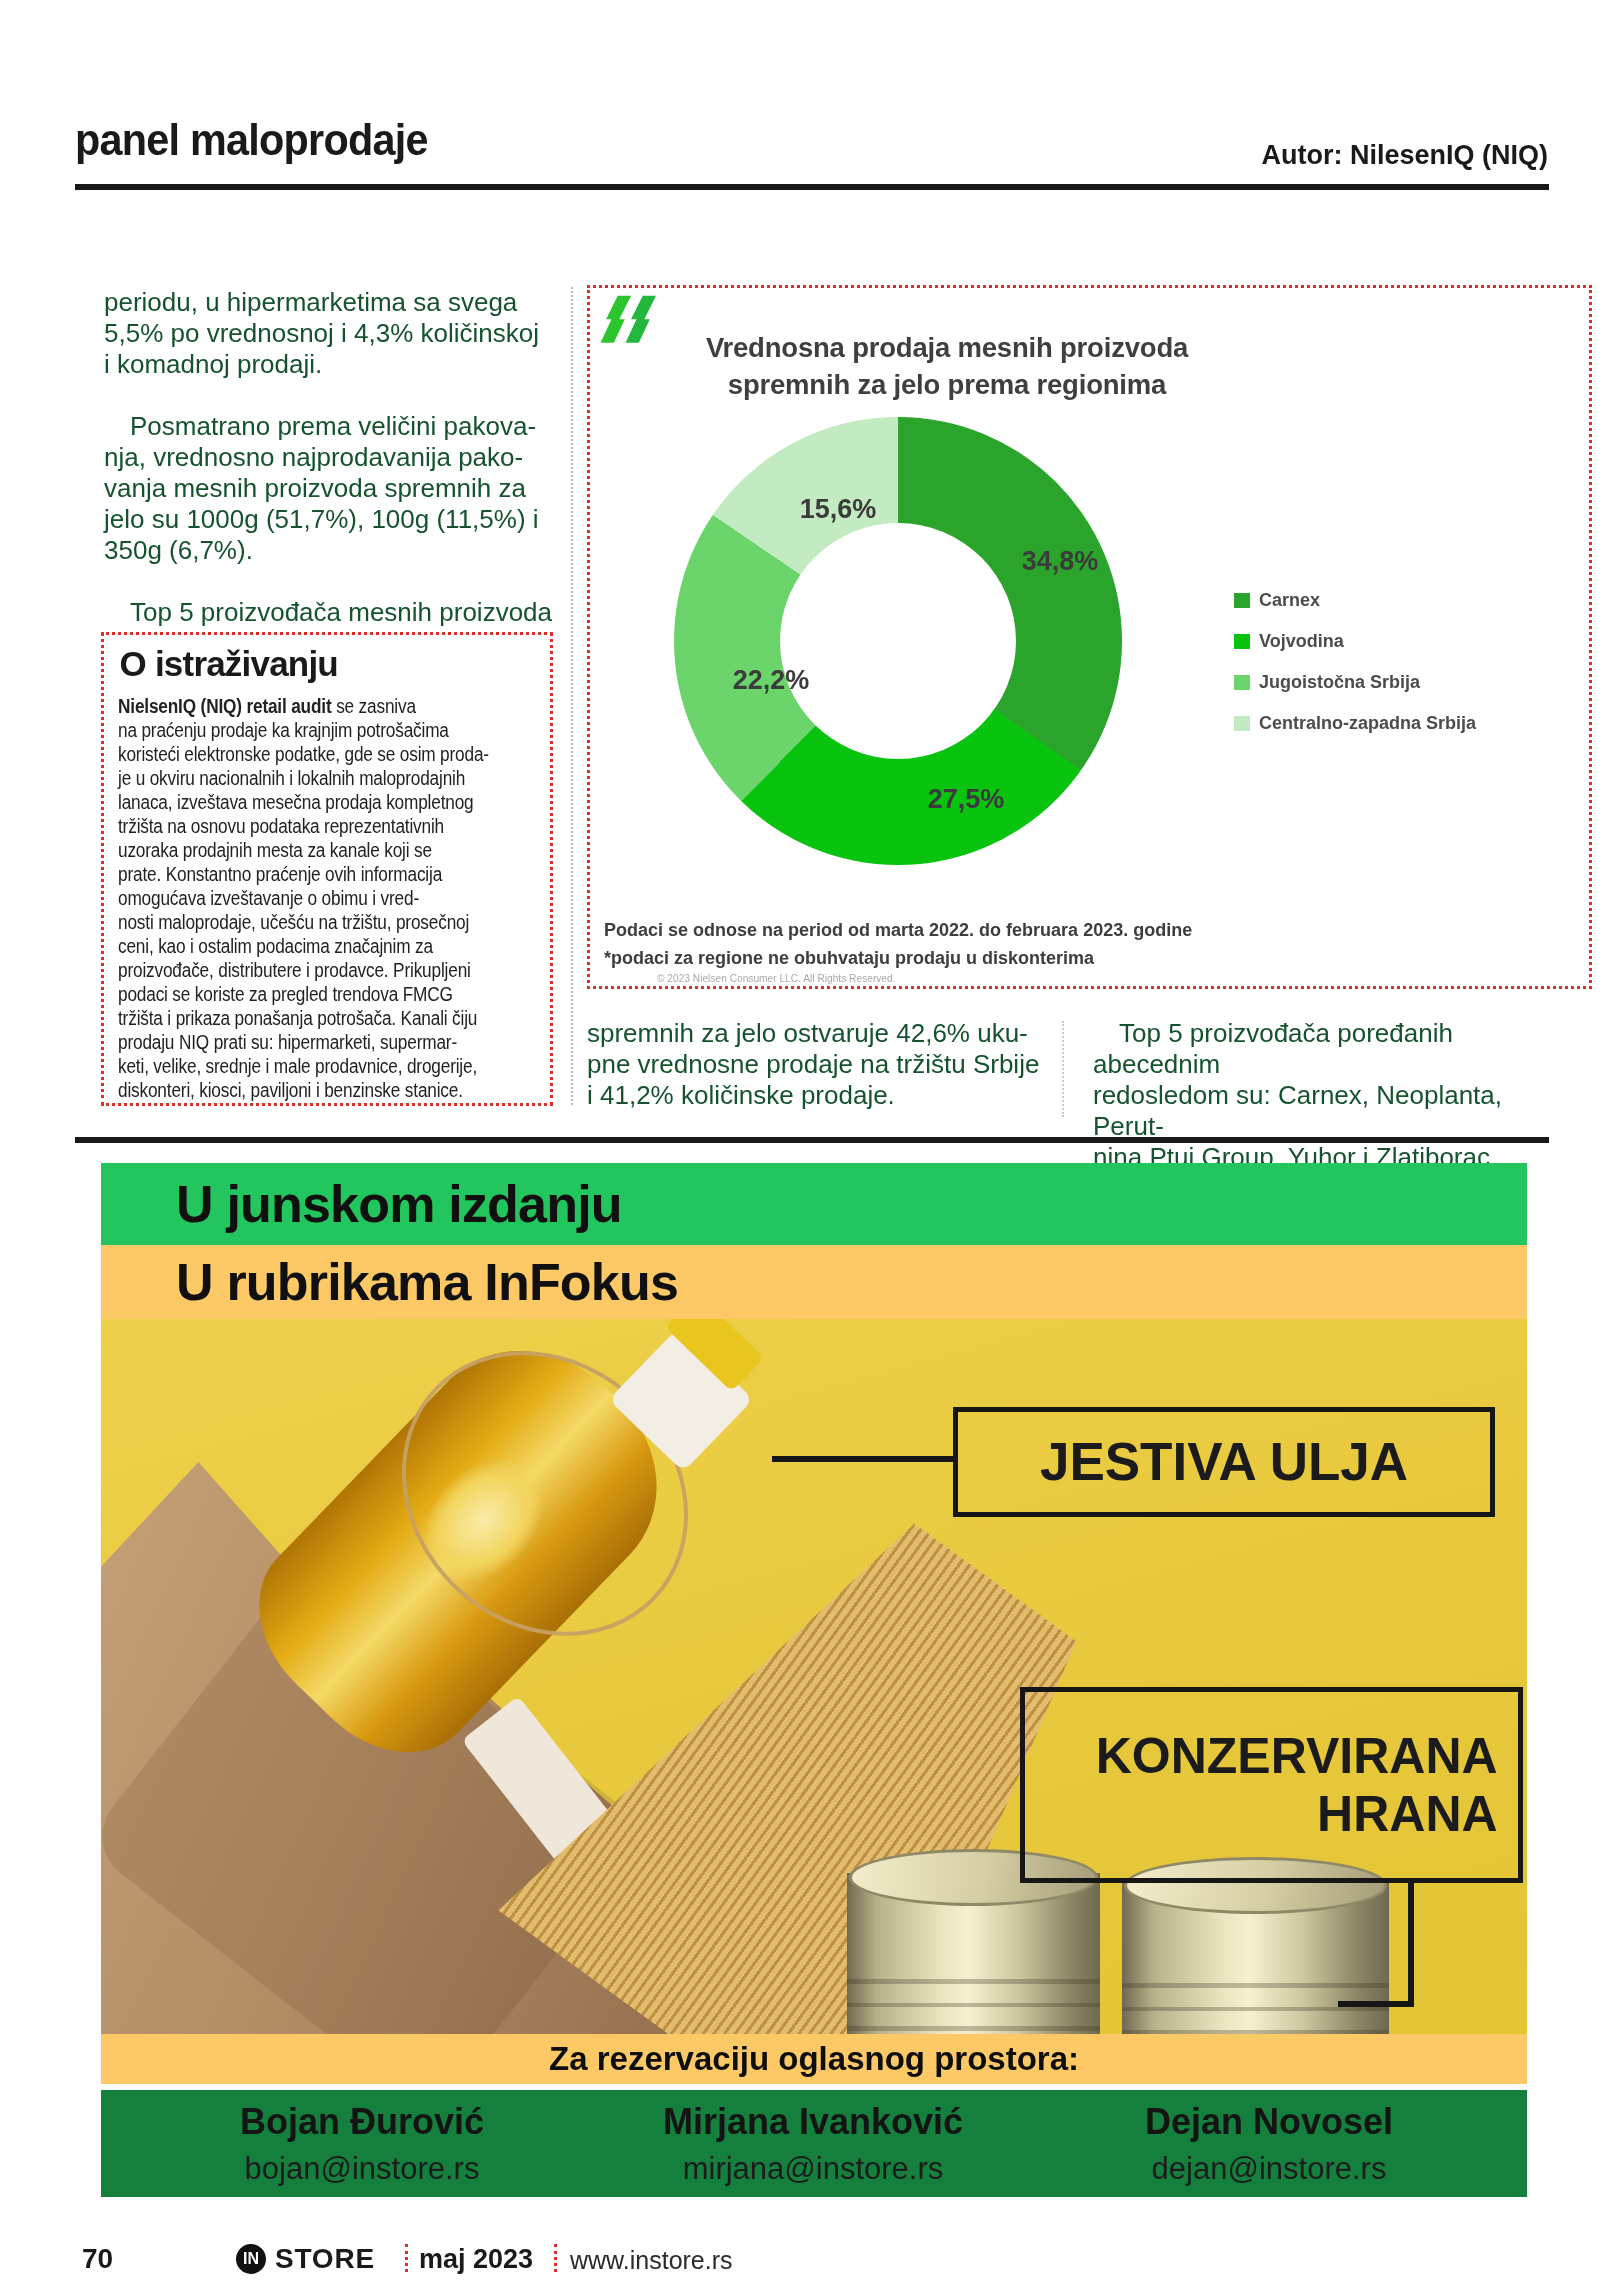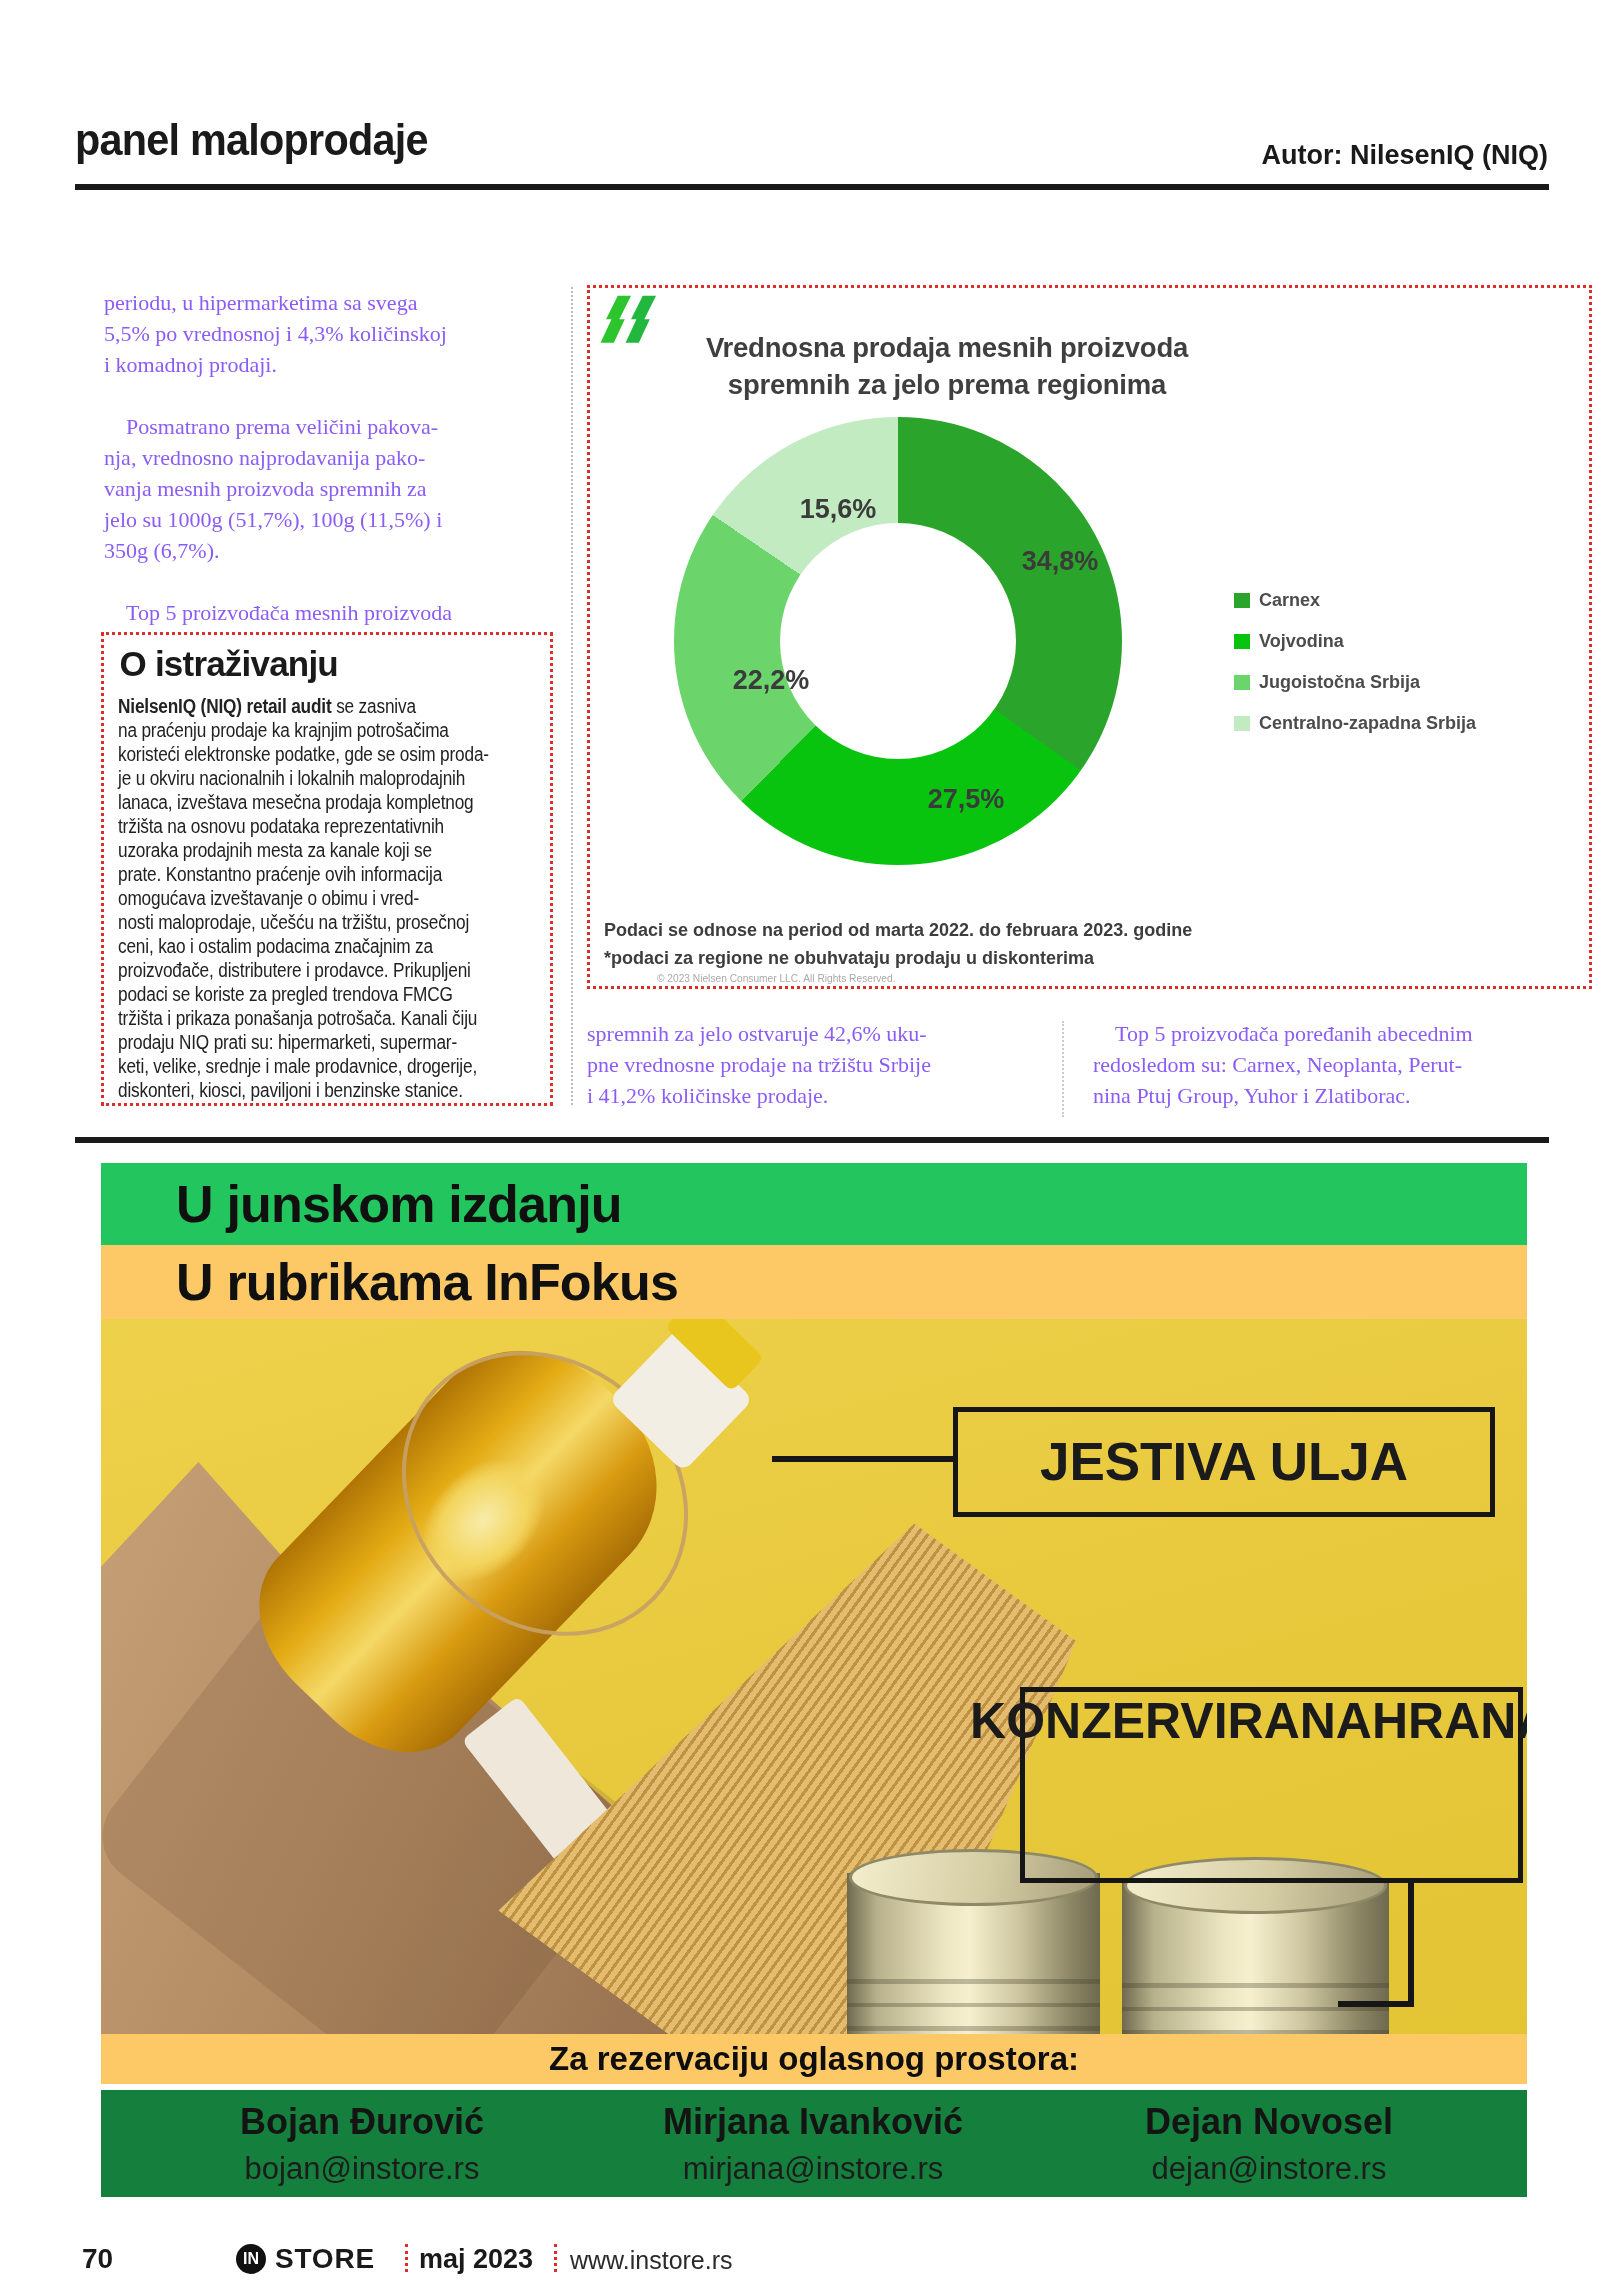--- a/index.html
+++ b/index.html
@@ -8,21 +8,21 @@
   .abs{position:absolute;}
 
   
   .kicker{left:75px;top:115px;font-size:44px;font-weight:bold;letter-spacing:-0.8px;transform:scaleX(.94);transform-origin:left top;}
   .author{right:75px;top:140px;font-size:27px;font-weight:bold;}
   .rule{background:#1a1a1a;height:6.3px;left:75px;width:1474px;}
   .rule-top{top:184px;}
   .rule-mid{top:1137px;height:5.5px;}
 
   
-  .serif{font-family:Liberation Serif, serif;font-size:22px;line-height:31px;white-space:pre-line;color:#8b5cf6;}
+  .serif{font-family:Liberation Sans, sans-serif;font-size:26px;line-height:31px;white-space:pre-line;color:#14532d;}
   .col1{left:104px;top:287px;width:452px;}
   .col1 p{margin:0 0 31px 0;}
   .vdots{border-left:2.4px dotted #bdbdbd;width:0;}
   .vdot1{left:571px;top:287px;height:818px;}
   .vdot2{left:1062px;top:1021px;height:96px;border-left:2.4px dotted #cccccc;}
   .bcol-left{left:587px;top:1018px;width:465px;}
   .bcol-right{left:1093px;top:1018px;width:479px;}
 
   
   .rbox{left:101px;top:632px;width:452px;height:474px;border:3.9px dotted #d9302a;box-sizing:border-box;padding:7.9px 14px;}
@@ -85,21 +85,21 @@
   .can::after{content:"";position:absolute;left:0;bottom:0;width:100%;height:46%;
         background:repeating-linear-gradient(180deg,rgba(0,0,0,0) 0 19px,rgba(60,55,35,.30) 19px 23.6px);}
   .can1{left:746px;top:554px;width:253px;height:162px;}
   .can2{left:1021px;top:562px;width:267px;height:154px;}
   .can-top{position:absolute;left:1.6px;top:-23.6px;width:calc(100% - 3.1px);height:57px;border-radius:50%;
         box-sizing:border-box;border:3.1px solid #8f8968;
         background:linear-gradient(100deg,#f4eecd 0%,#d5cda4 55%,#a59d79 100%);}
   .callout{position:absolute;border:5.5px solid #161616;box-sizing:border-box;color:#1b1b1b;font-weight:bold;}
   .callout1{left:852px;top:88px;width:542px;height:110px;font-size:53px;line-height:99px;text-align:center;letter-spacing:0;}
   .callout2{left:919px;top:368px;width:503px;height:196px;font-size:50px;line-height:58px;text-align:right;
-        display:flex;flex-direction:row;justify-content:center;padding-right:20.4px;}
+        display:flex;flex-direction:column;justify-content:center;padding-right:20.4px;}
   .cline{position:absolute;background:#161616;}
   .line1{left:671px;top:137px;width:182px;height:5.5px;}
   .line2v{left:1307px;top:562px;width:5.5px;height:126px;}
   .line2h{left:1237px;top:682px;width:75px;height:5.5px;}
   .resbar{position:absolute;left:0;top:871px;width:100%;height:50px;background:#fdc967;
         text-align:center;font-size:33px;font-weight:bold;line-height:50px;color:#0e0e0e;}
   .contacts{position:absolute;left:0;top:927px;width:100%;height:107px;background:#15803d;}
   .contact{position:absolute;top:11px;width:330px;text-align:center;}
   .contact .name{font-size:36px;font-weight:bold;color:#141414;margin-bottom:7.9px;}
   .contact .email{font-size:31px;color:#1c1c1c;}

